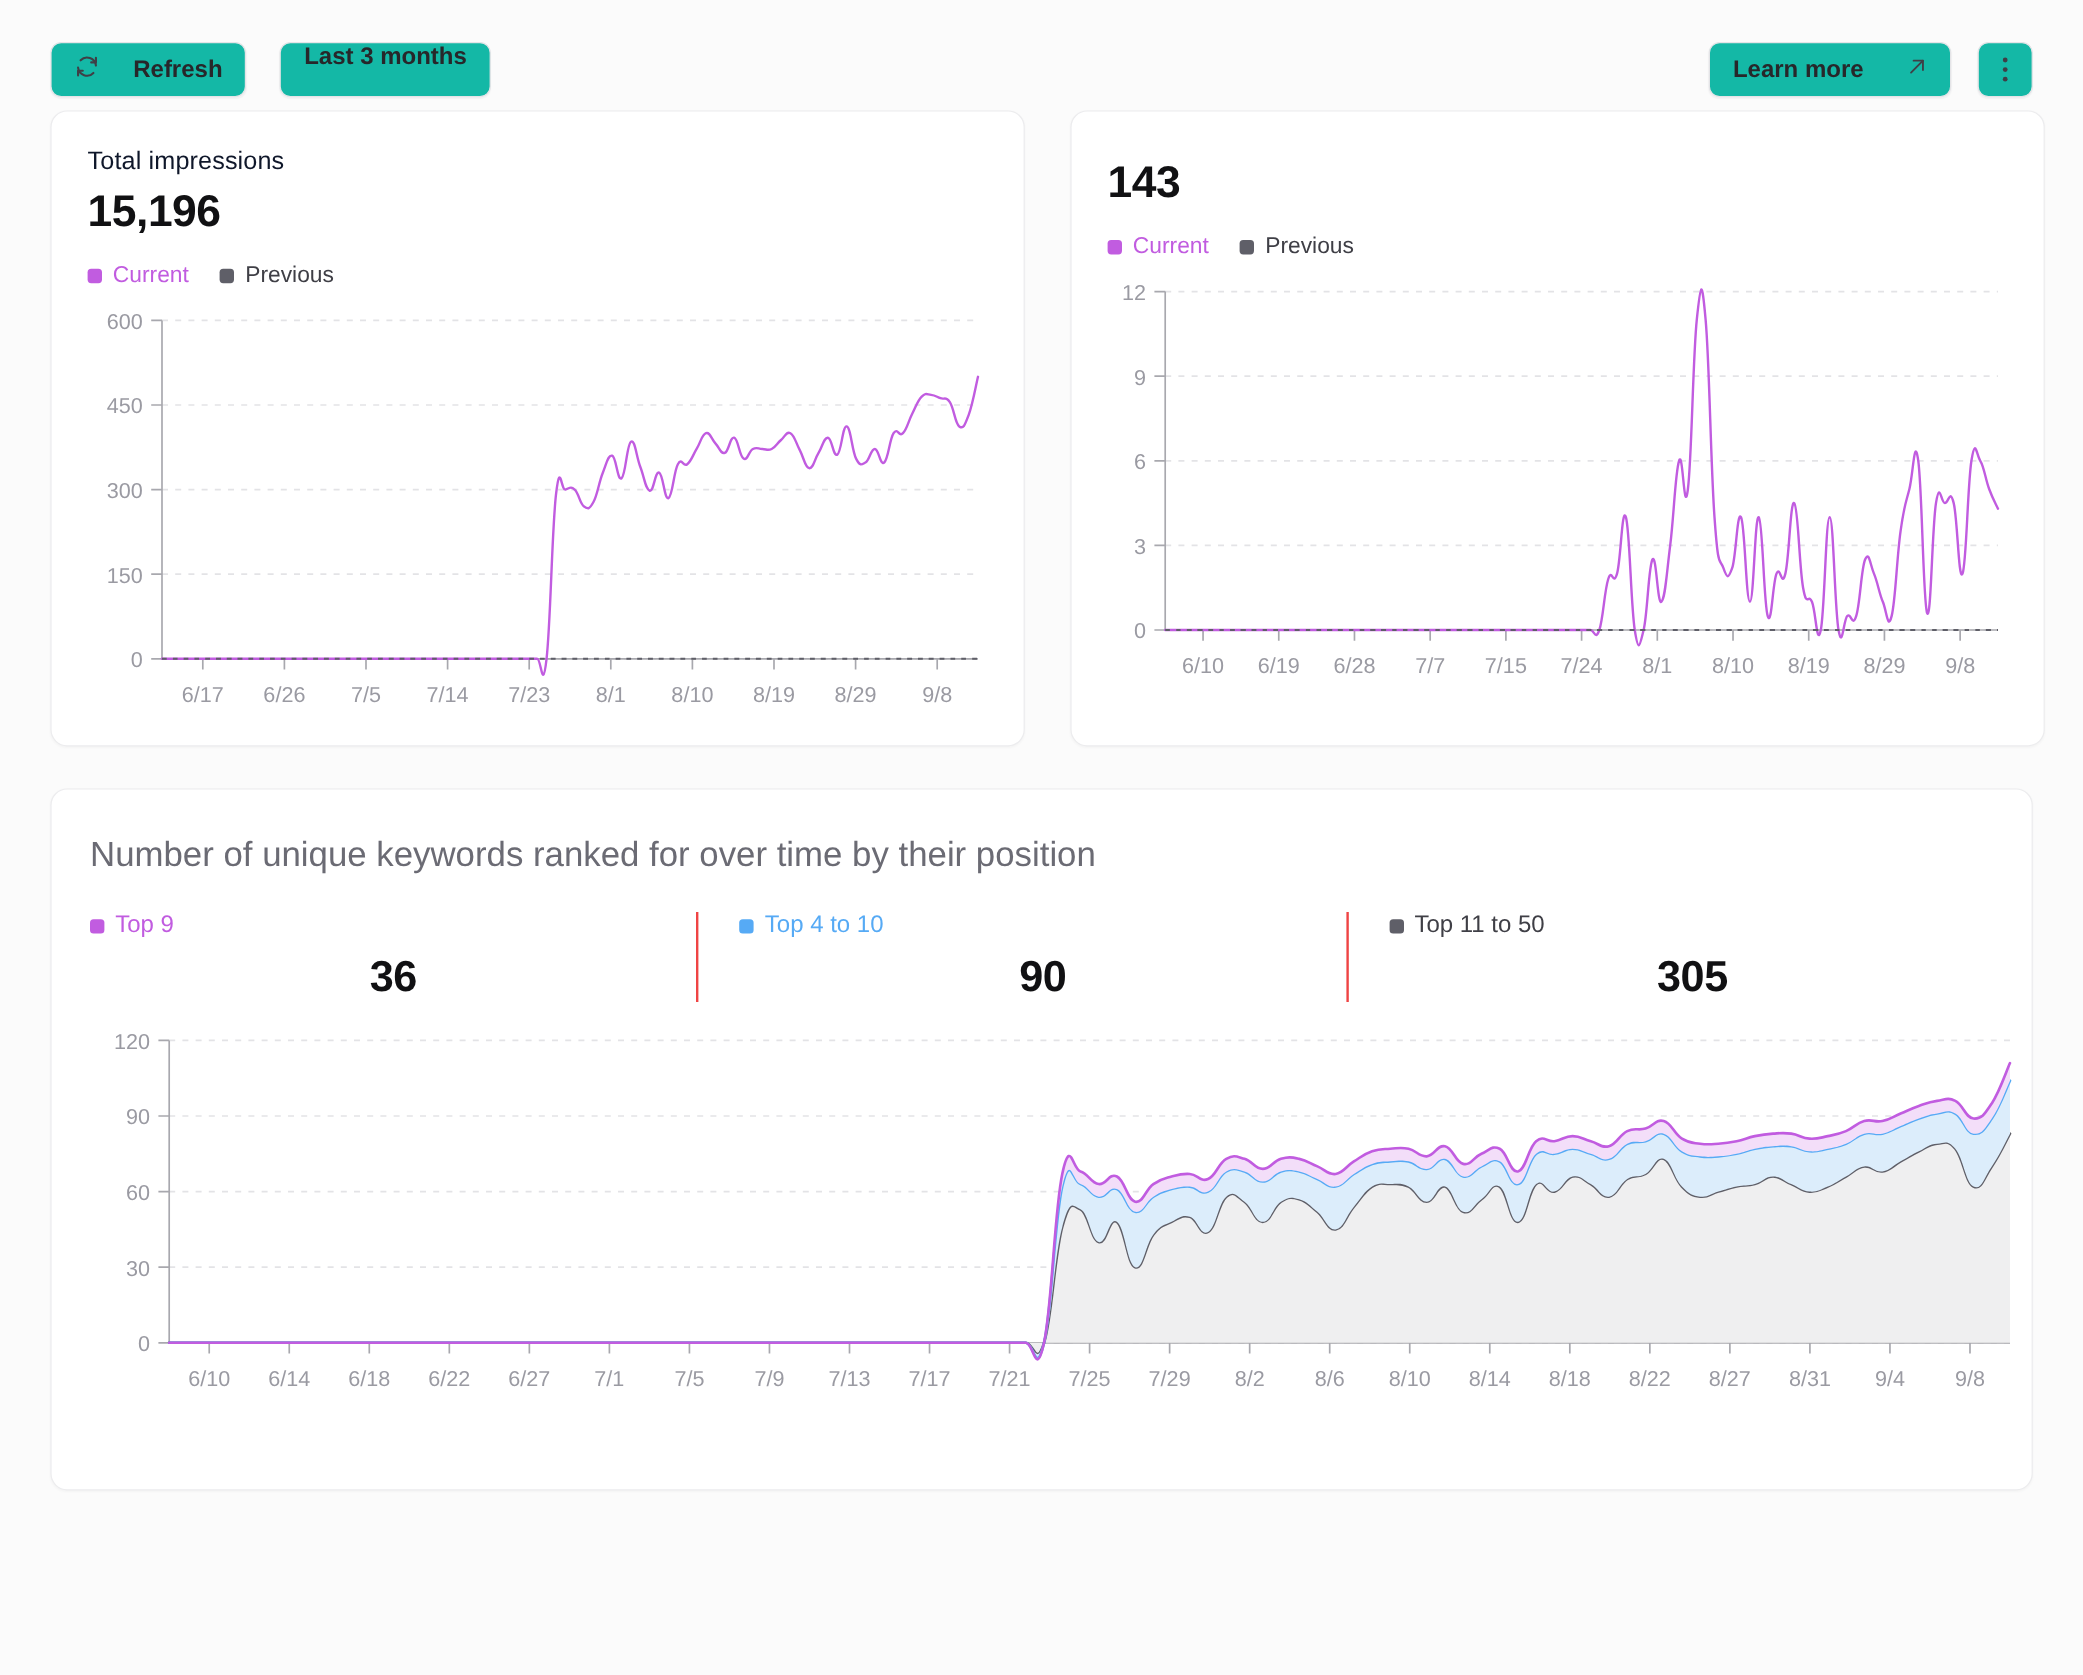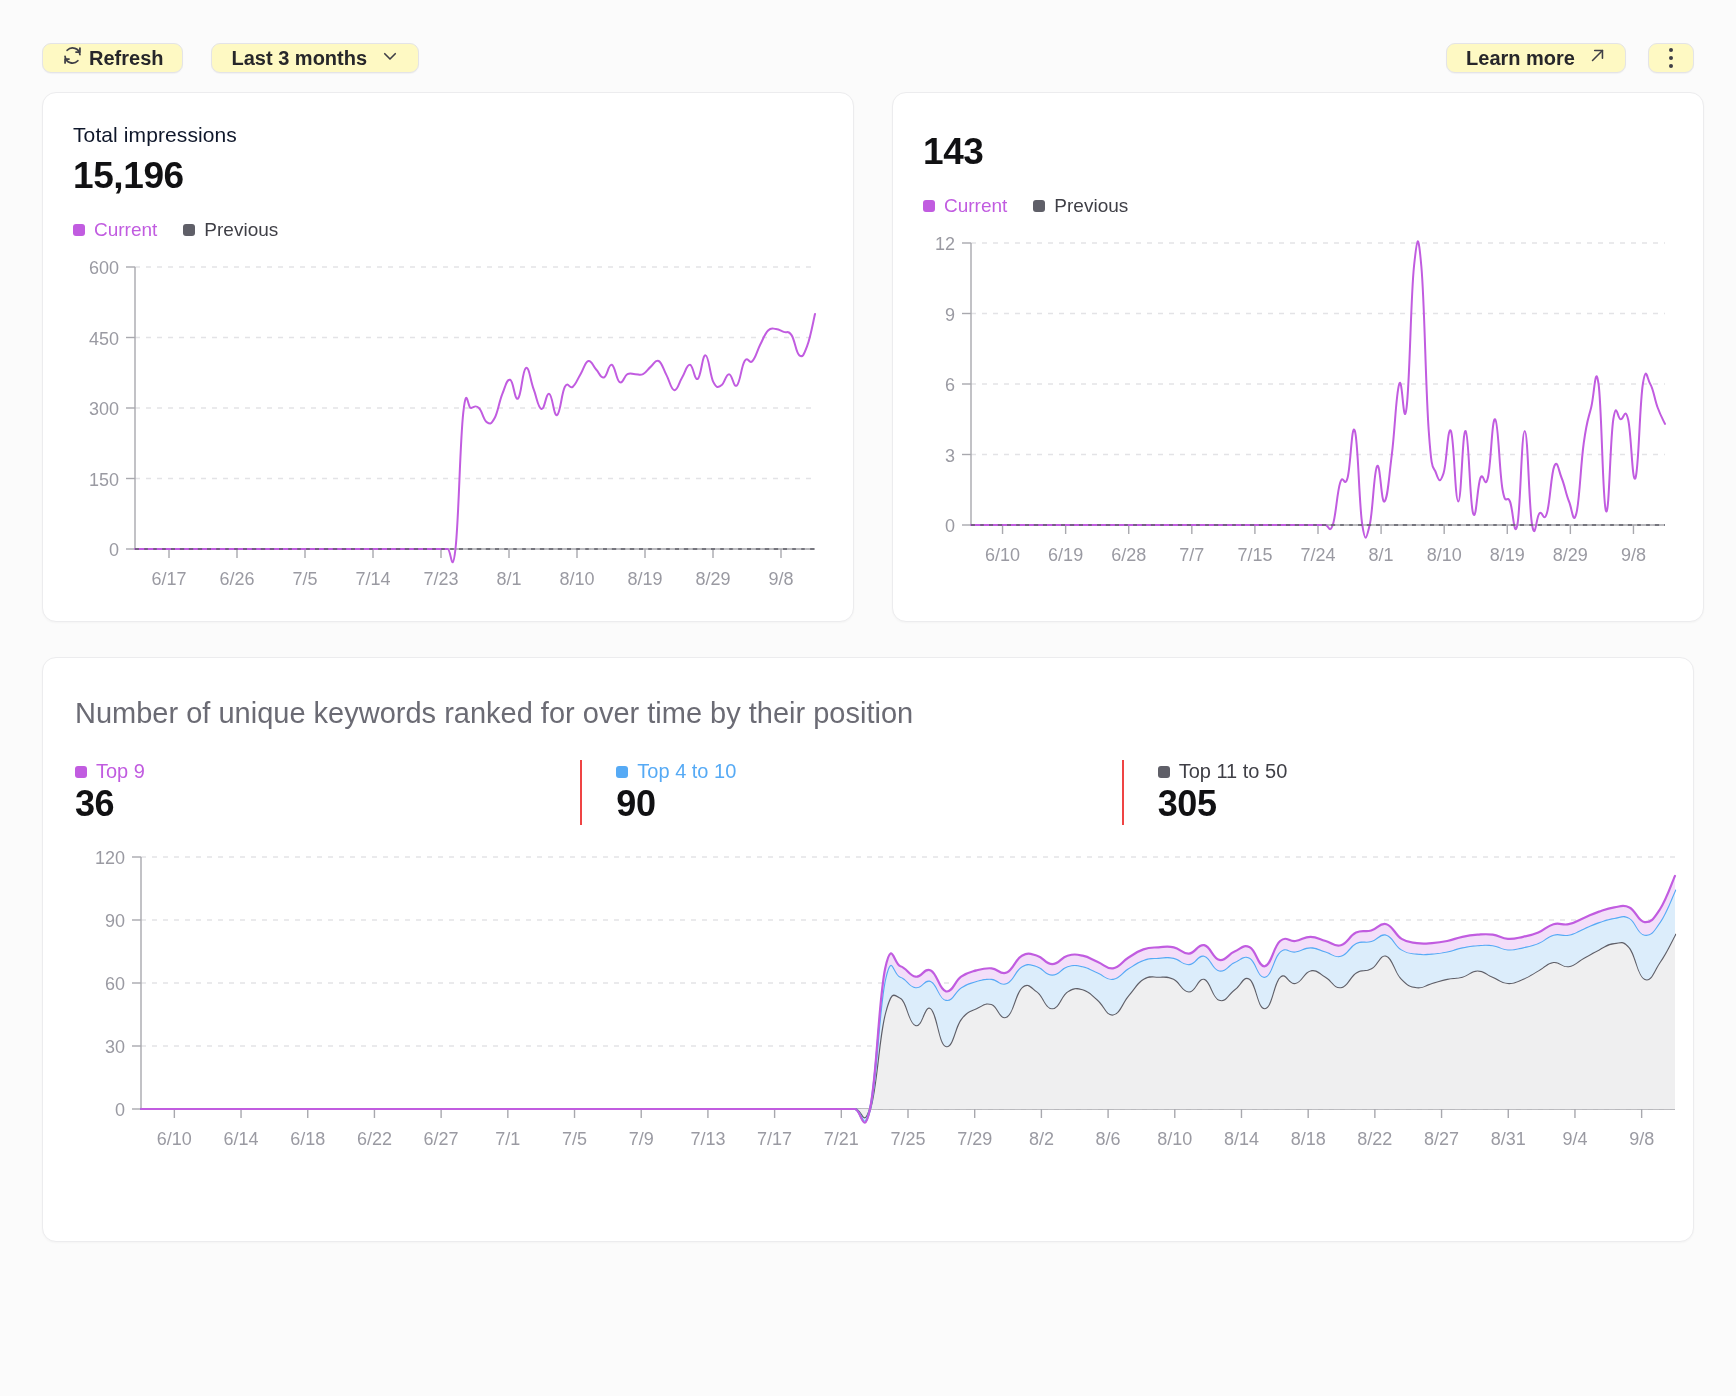--- a/index.html
+++ b/index.html
@@ -10,34 +10,34 @@
     -webkit-font-smoothing: antialiased;
   }
   .page { width: 1736px; height: 1396px; position: relative; padding: 0 42px; }
 
   
   .toolbar {
     display: flex; align-items: center;
     height: 92px; padding-top: 24px;
   }
   .btn {
-    display: inline-flex; align-items: center; gap: 6px;
-    background: #fef9c3;
+    display: inline-flex; align-items: center; gap: 28px;
+    background: #14b8a6;
     border: 1px solid #e4e4e7;
     border-radius: 9px;
-    height: 30px;
+    height: 46px;
     padding: 0 19px;
     font-size: 20px;
     font-weight: 700;
     color: #27272a;
     cursor: pointer;
     box-shadow: 0 1px 1px rgba(16,24,40,0.04);
     white-space: nowrap;
   }
-  .btn + .btn { margin-left: 28px; }
+  .btn + .btn { margin-left: 28px; flex-direction: column; }
   .btn.icon-only { padding: 0; width: 46px; justify-content: center; }
   .spacer { flex: 1 1 auto; }
   .btn .chev { margin-left: 8px; }
   .btn .arrow { margin-left: 8px; font-size: 19px; font-weight: 400; }
   .dots { display: flex; flex-direction: column; gap: 4px; align-items: center; }
   .dots i { width: 4px; height: 4px; border-radius: 50%; background: #3f3f46; display: block; }
 
   
   .row { display: flex; gap: 38px; }
   .card {
@@ -62,21 +62,21 @@
   .tick-text { font-size: 18px; fill: #9a9aa2; font-family: "Liberation Sans", sans-serif; }
 
   
   .uk-title { font-size: 25px; font-weight: 700; color: #18181b; letter-spacing: -0.1px; }
   .uk-sub { font-size: 29px; color: #6b6b74; margin-top: 9px; }
 
   .metrics3 { display: flex; margin-top: 30px; }
   .m3 { flex: 1 1 0; padding-left: 0; }
   .m3.div { border-left: 2px solid #ef4444; padding-left: 34px; }
   .m3 .lab { display: inline-flex; align-items: center; gap: 9px; font-size: 20px; }
-  .m3 .num { font-size: 36px; font-weight: 700; color: #111113; letter-spacing: -0.4px;}
+  .m3 .num { font-size: 36px; font-weight: 700; color: #111113; margin-top: 10px; letter-spacing: -0.4px; text-align: center;}
 </style>
 </head>
 <body>
 
 <div class="page">
 
   <div class="toolbar">
     <button class="btn">
       <span>
         <svg width="21" height="21" viewBox="0 0 24 24" fill="none" stroke="#3f3f46" stroke-width="2" stroke-linecap="round" stroke-linejoin="round">

